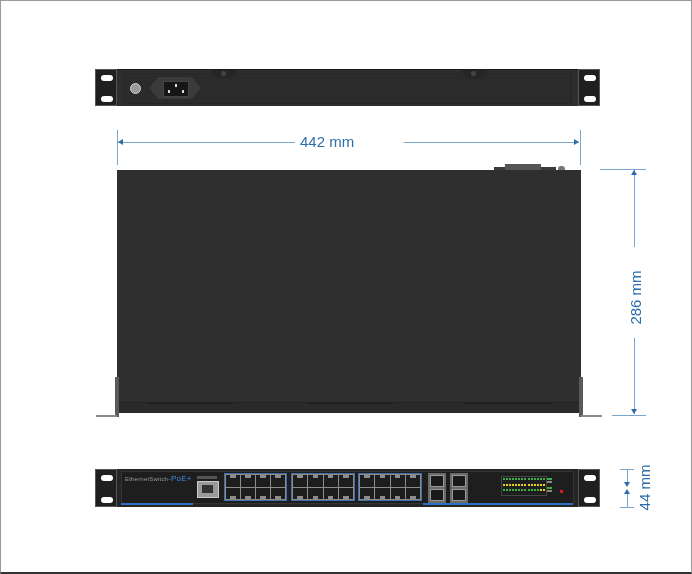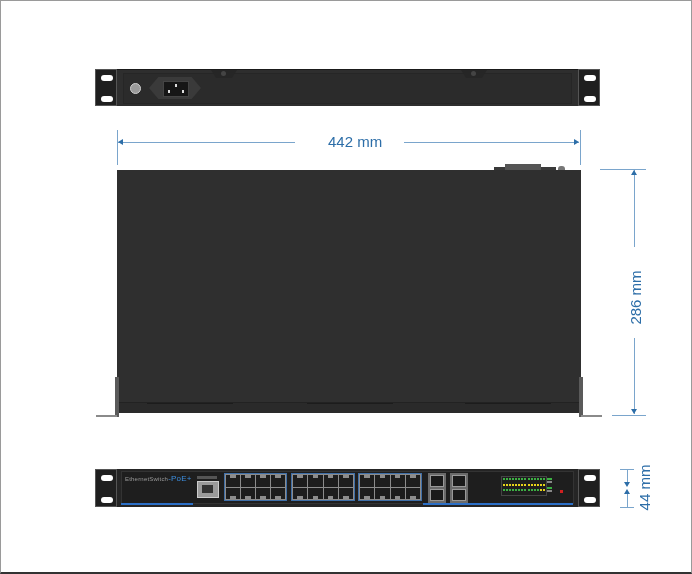--- a/index.html
+++ b/index.html
@@ -93,21 +93,21 @@
   </div>
 </div>
 
 <div>
   <div class="vline" style="left:117px; top:130px; height:35px;"></div>
   <div class="vline" style="left:580px; top:130px; height:35px;"></div>
   <div class="hline" style="left:118px; top:142px; width:177px;"></div>
   <div class="hline" style="left:404px; top:142px; width:175px;"></div>
   <div class="arrow-l" style="left:118px; top:139px;"></div>
   <div class="arrow-r" style="left:574px; top:139px;"></div>
-  <div class="dim-label" style="left:300px; top:133px;margin-left:28px;">442 mm</div>
+  <div class="dim-label" style="left:300px; top:133px;">442 mm</div>
 </div>
 
 <div class="rear-bump2"></div>
 <div class="rear-bump"></div>
 <div class="rear-knob"></div>
 <div class="top-body">
   <div class="lip">
     <span style="left:30px;"></span>
     <span style="left:190px;"></span>
     <span style="left:348px;"></span>

